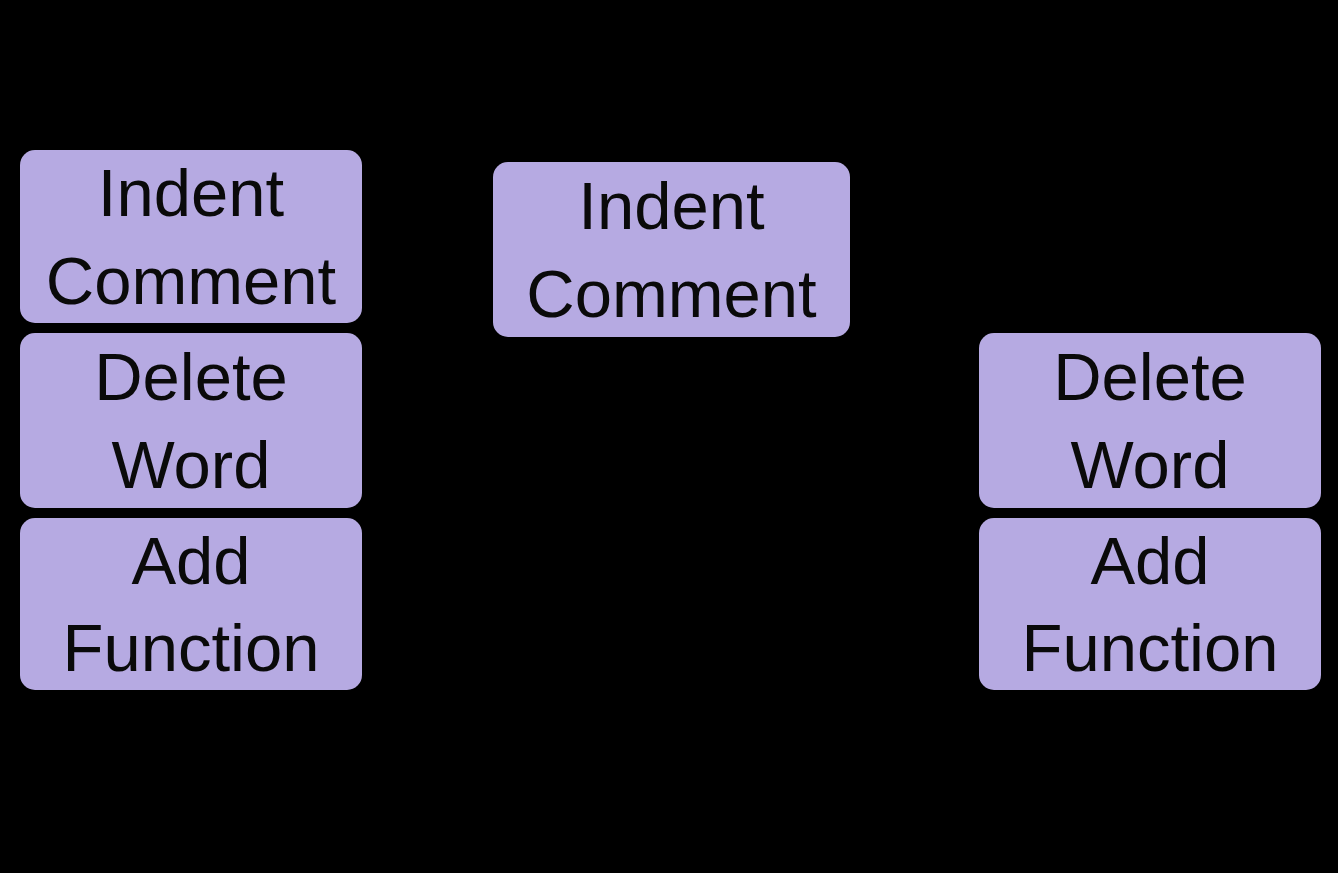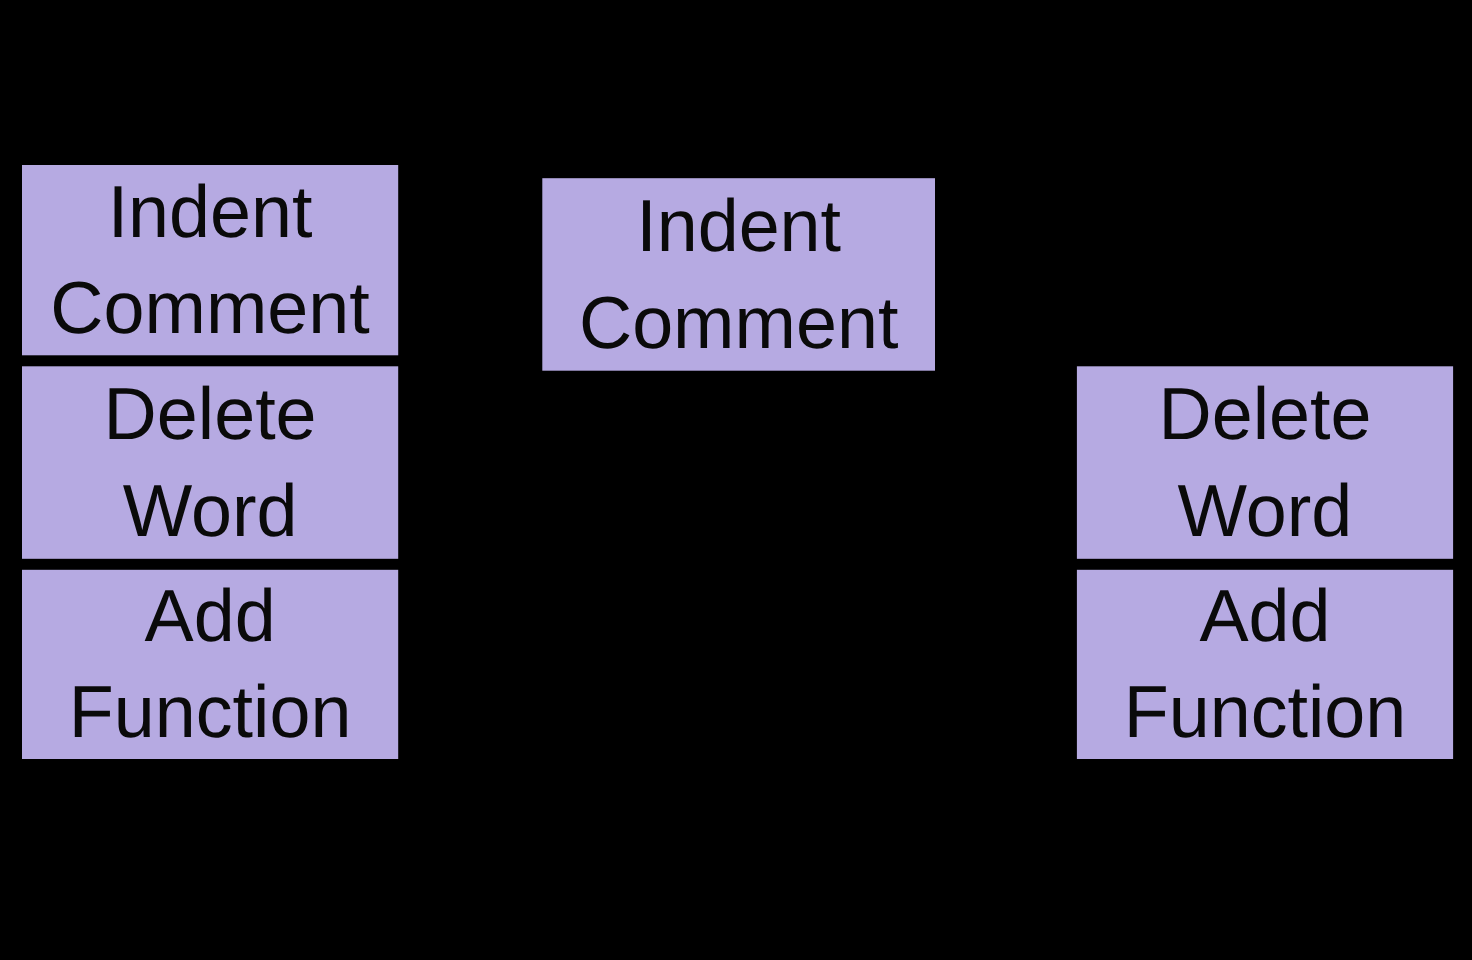--- a/index.html
+++ b/index.html
@@ -1,20 +1,20 @@
 <!DOCTYPE html>
 <html style="--bg: #000000; --box-fill: #b6aae2; --box-text: #0a0a0a;"><head>
 <meta charset="utf-8">
 <style>
   :root {
     --bg: #000000;
     --box-fill: #b6aae2;
     --box-text: #0a0a0a;
   }
-  * { margin: 0; padding: 0; box-sizing: border-box; }
+  * { margin: 0; padding: 0; box-sizing: border-box; border-radius: 15px; }
   html, body {
     background: var(--bg);
   }
   .diagram {
     position: relative;
     width: 1338px;
     height: 873px;
     background: var(--bg);
     overflow: hidden;
     font-family: "Liberation Sans", "DejaVu Sans", sans-serif;

